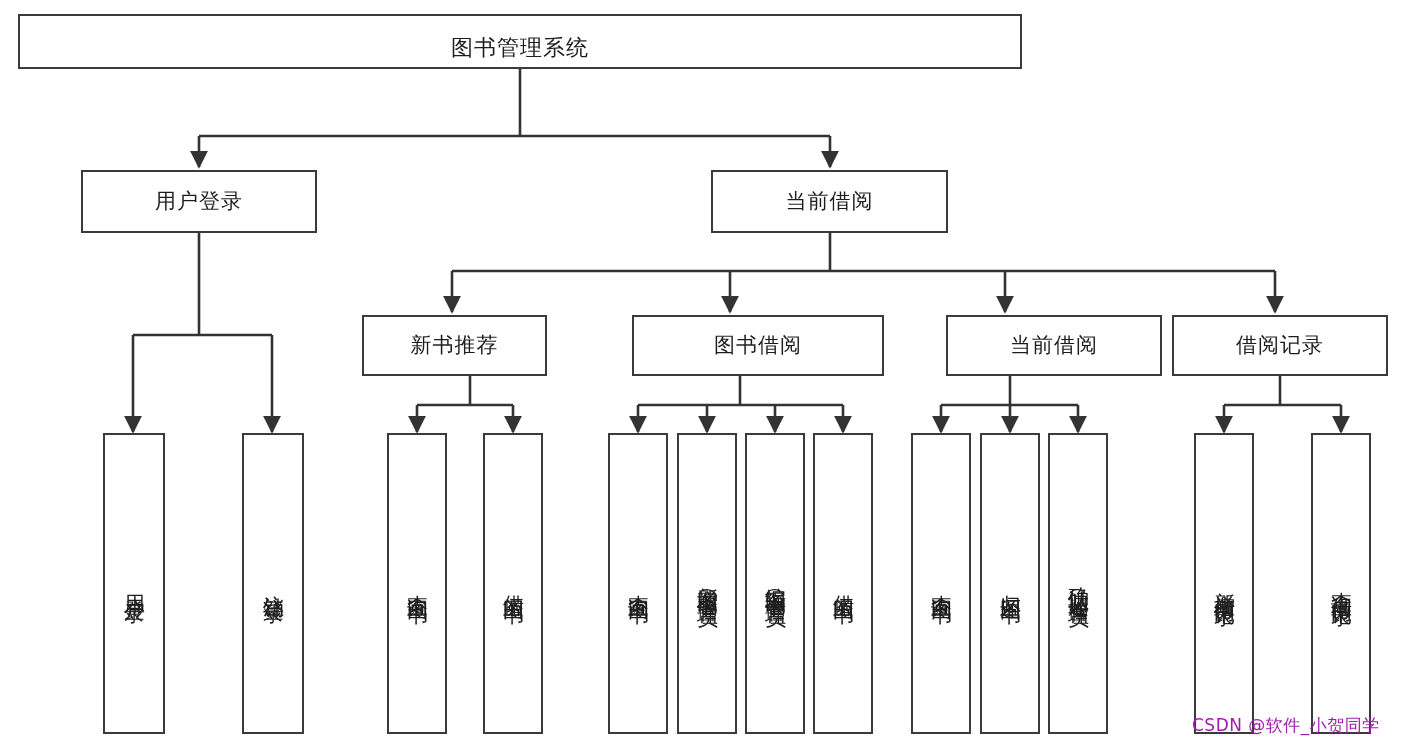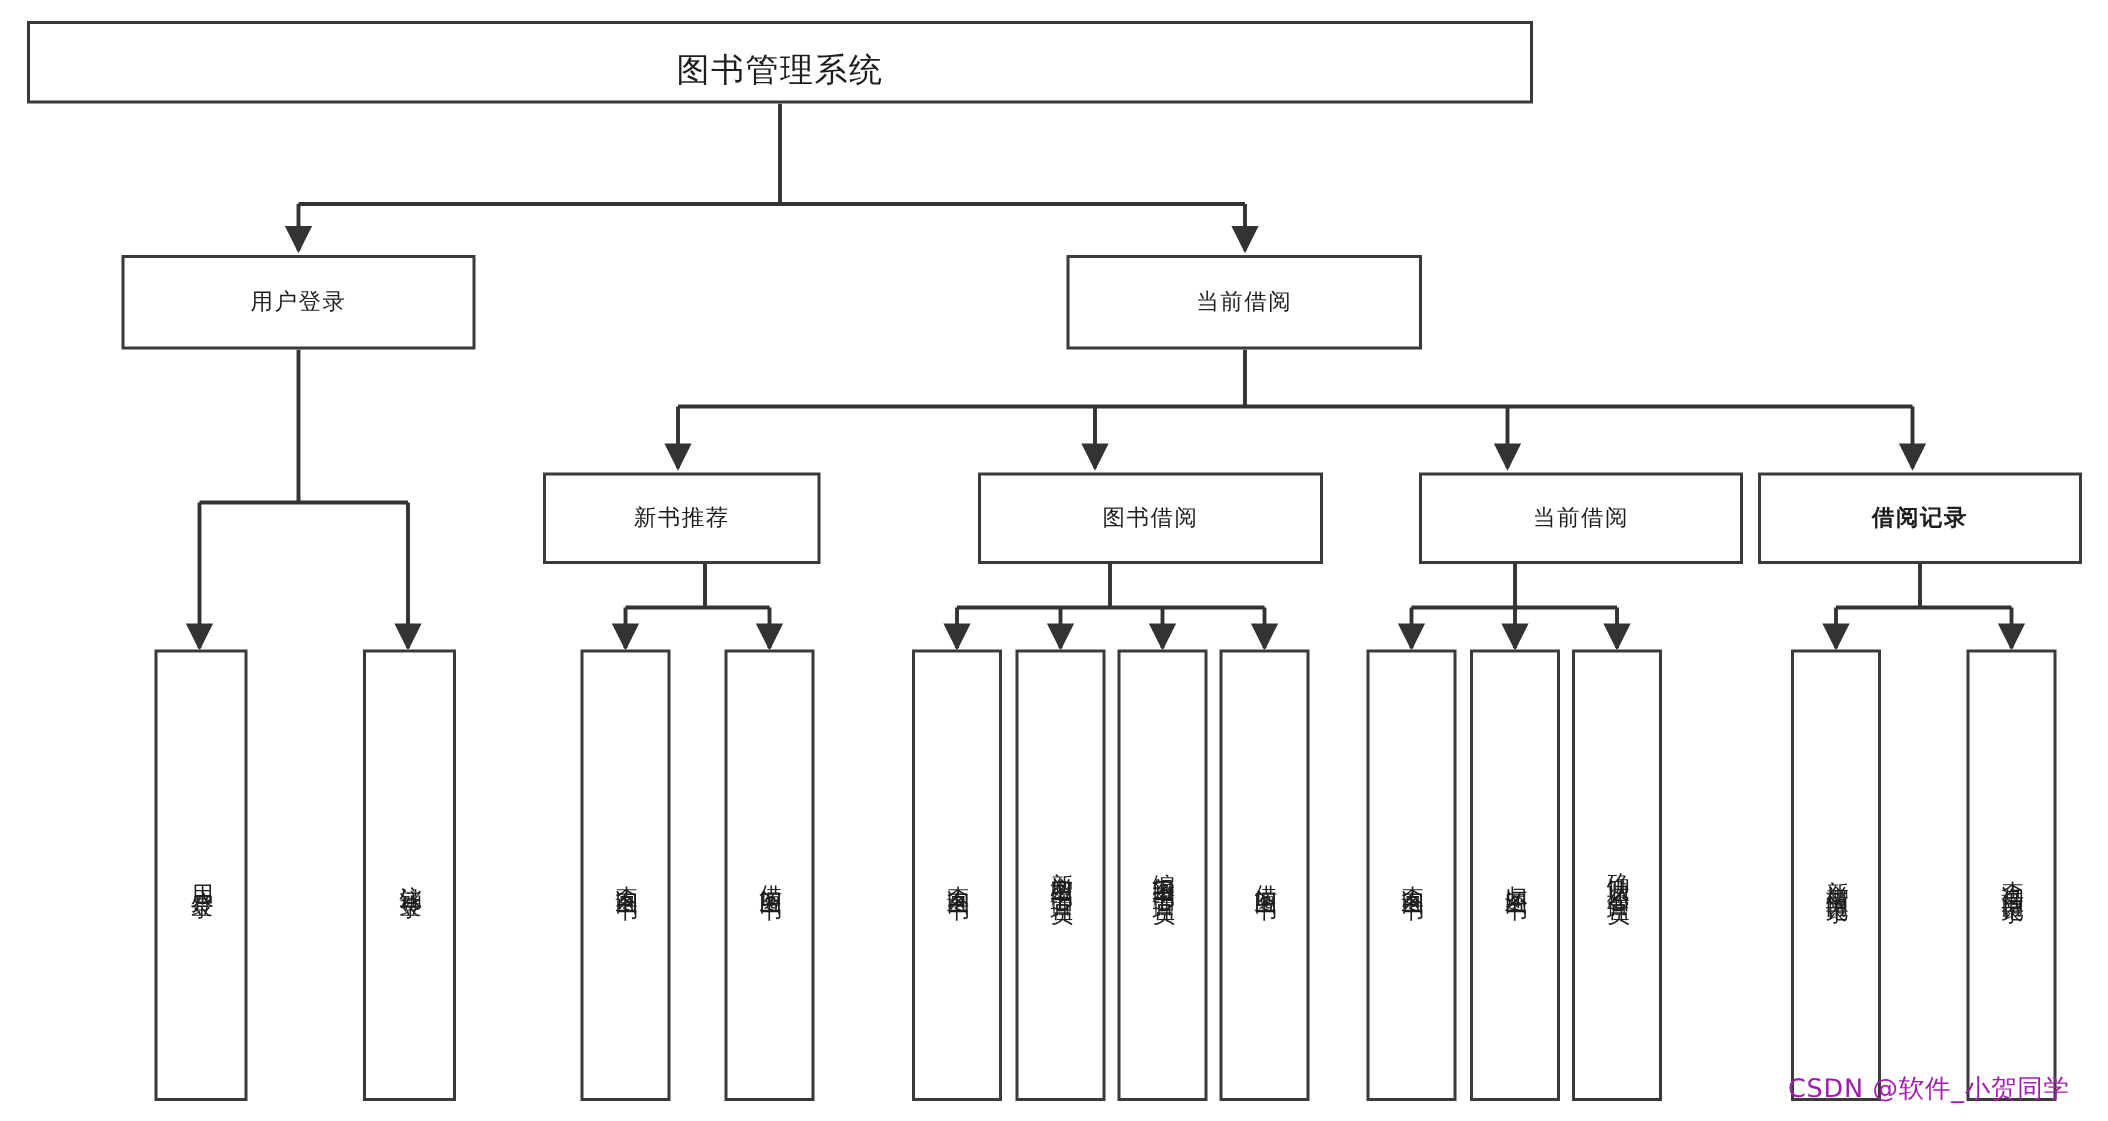--- a/index.html
+++ b/index.html
@@ -31,21 +31,21 @@
     position: absolute;
     box-sizing: border-box;
     background: #ffffff;
     border: 2px solid #3a3a3a;
     display: flex;
     align-items: center;
     justify-content: center;
     z-index: 2;
   }
   .node-label {
-    font-size: 15px;
+    font-size: 21px;
     line-height: 1.18;
     color: #1d1d1d;
     letter-spacing: 1px;
     white-space: nowrap;
     text-align: center;
   }
   .node.vertical .node-label {
     writing-mode: vertical-rl;
     text-orientation: upright;
     letter-spacing: 3px;
@@ -126,27 +126,27 @@
   <div class="node" style="left:81px; top:170px; width:236px; height:63px;">
     <span class="node-label">用户登录</span>
   </div>
   <div class="node" style="left:711px; top:170px; width:237px; height:63px;">
     <span class="node-label">当前借阅</span>
   </div>
 
   <div class="node" style="left:362px; top:315px; width:185px; height:61px;">
     <span class="node-label">新书推荐</span>
   </div>
-  <div class="node" style="left:652px; top:315px; width:230px; height:61px;justify-content:center;">
+  <div class="node" style="left:632px; top:315px; width:252px; height:61px;justify-content:center;">
     <span class="node-label">图书借阅</span>
   </div>
   <div class="node" style="left:902px; top:315px; width:216px; height:61px;margin-left:44px;">
     <span class="node-label">当前借阅</span>
   </div>
-  <div class="node" style="left:1172px; top:315px; width:216px; height:61px;font-weight:bold;">
+  <div class="node" style="left:1172px; top:315px; width:216px; height:61px;">
     <span class="node-label">借阅记录</span>
   </div>
 
   <div class="node vertical" style="left:103px; top:433px; width:62px; height:301px;">
     <span class="node-label">用户登录</span>
   </div>
   <div class="node vertical" style="left:242px; top:433px; width:62px; height:301px;">
     <span class="node-label">注销登录</span>
   </div>
 

